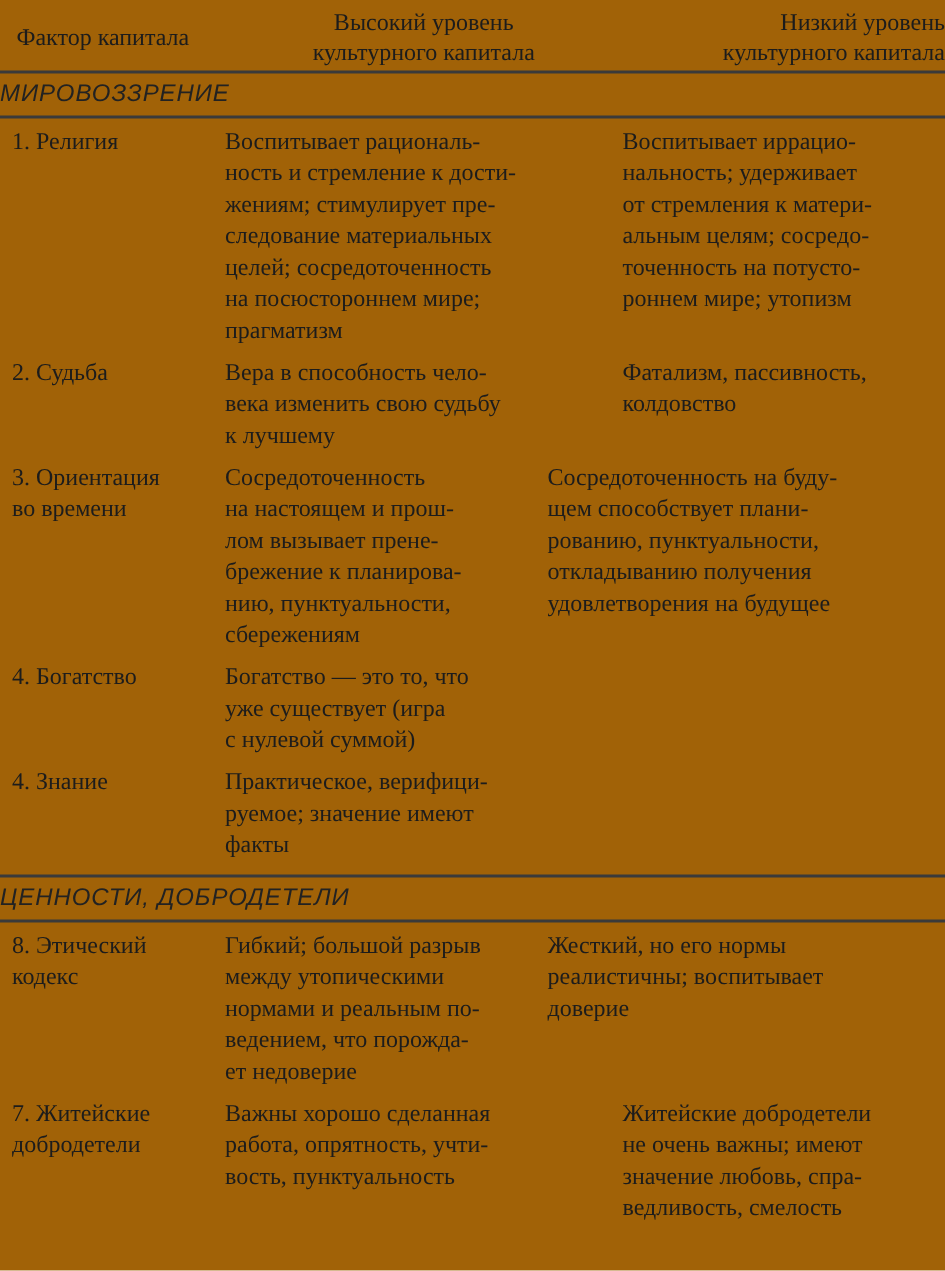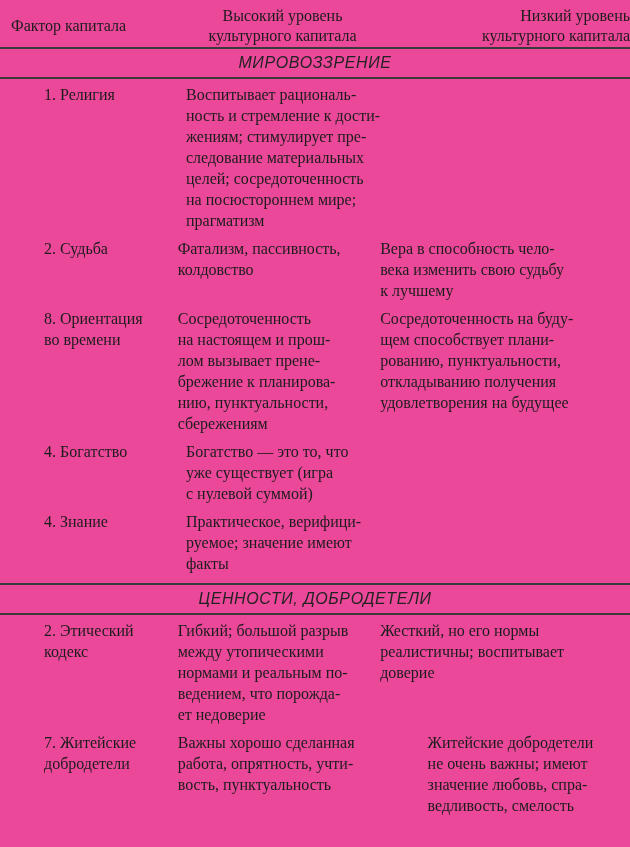--- a/index.html
+++ b/index.html
@@ -4,21 +4,21 @@
 <style>
   html, body {
     margin: 0;
     padding: 0;
     background: #ffffff;
   }
   .page {
     width: 630px;
     height: 847px;
     overflow: hidden;
-    background: #ec4899;
+    background: #a16207;
     color: #1c1c1c;
     font-family: "Liberation Serif", serif;
     position: relative;
     box-sizing: border-box;
   }
   
   .thead {
     display: flex;
     align-items: center;
     padding-top: 5px;
@@ -32,33 +32,32 @@
   .hc1 { width: 150px; padding-left: 11px; box-sizing: border-box; text-align: left; }
   .hc2 { width: 265px; text-align: center; }
   .hc3 { width: 215px; text-align: right; }
   
   .rule {
     height: 0;
     border-top: 2px solid #3a3a3a;
   }
   
   .section-title {
-    text-align: center;
+    text-align: left;
     font-family: "Liberation Sans", sans-serif;
     font-style: italic;
     font-size: 16px;
     letter-spacing: 0.6px;
     padding: 4px 0 5px 0;
     line-height: 19px;
     color: #222222;
   }
   
   .tbody {
     padding: 5px 0 2px 0;
-    margin-left: 36px;
   }
   .row {
     display: flex;
     align-items: flex-start;
     margin-bottom: 7px;
   }
   .cell {
     white-space: pre-line;
     font-size: 16px;
     line-height: 21px;
@@ -89,33 +88,39 @@
 
     <div class="row">
       <div class="cell c1">1. Религия</div>
       <div class="cell c2">Воспитывает рациональ-
 ность и стремление к дости-
 жениям; стимулирует пре-
 следование материальных
 целей; сосредоточенность
 на посюстороннем мире;
 прагматизм</div>
+      <div class="cell c3">Воспитывает иррацио-
+нальность; удерживает
+от стремления к матери-
+альным целям; сосредо-
+точенность на потусто-
+роннем мире; утопизм</div>
     </div>
 
     <div class="row">
       <div class="cell c1">2. Судьба</div>
-      <div class="cell c3">Фатализм, пассивность,
-колдовство</div>
       <div class="cell c2">Вера в способность чело-
 века изменить свою судьбу
 к лучшему</div>
+      <div class="cell c3">Фатализм, пассивность,
+колдовство</div>
     </div>
 
     <div class="row">
-      <div class="cell c1">8. Ориентация
+      <div class="cell c1">3. Ориентация
 во времени</div>
       <div class="cell c3">Сосредоточенность
 на настоящем и прош-
 лом вызывает прене-
 брежение к планирова-
 нию, пунктуальности,
 сбережениям</div>
       <div class="cell c2">Сосредоточенность на буду-
 щем способствует плани-
 рованию, пунктуальности,
@@ -139,21 +144,21 @@
 
   </div>
 
   <div class="rule"></div>
   <div class="section-title">ЦЕННОСТИ, ДОБРОДЕТЕЛИ</div>
   <div class="rule"></div>
 
   <div class="tbody">
 
     <div class="row">
-      <div class="cell c1">2. Этический
+      <div class="cell c1">8. Этический
 кодекс</div>
       <div class="cell c3">Гибкий; большой разрыв
 между утопическими
 нормами и реальным по-
 ведением, что порожда-
 ет недоверие</div>
       <div class="cell c2">Жесткий, но его нормы
 реалистичны; воспитывает
 доверие</div>
     </div>

